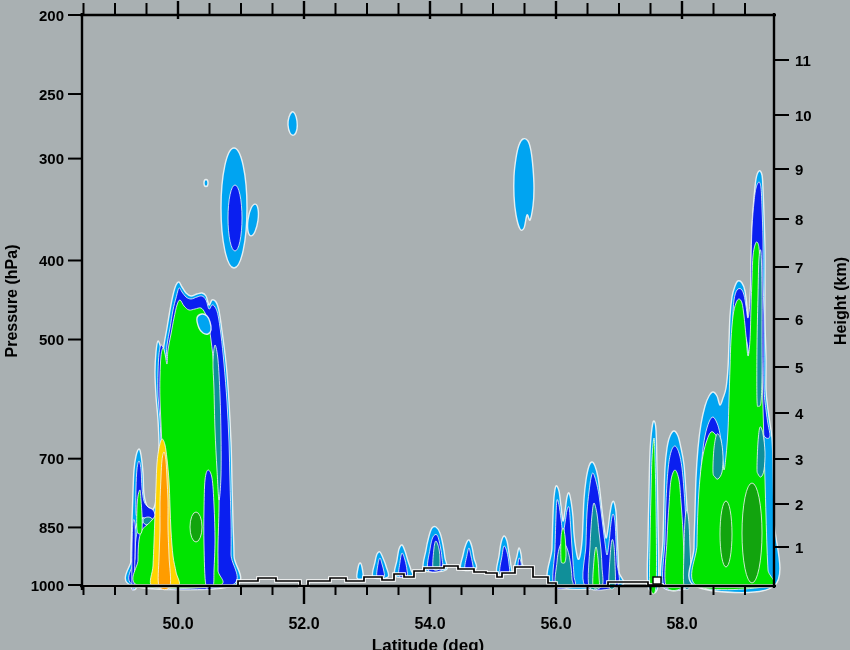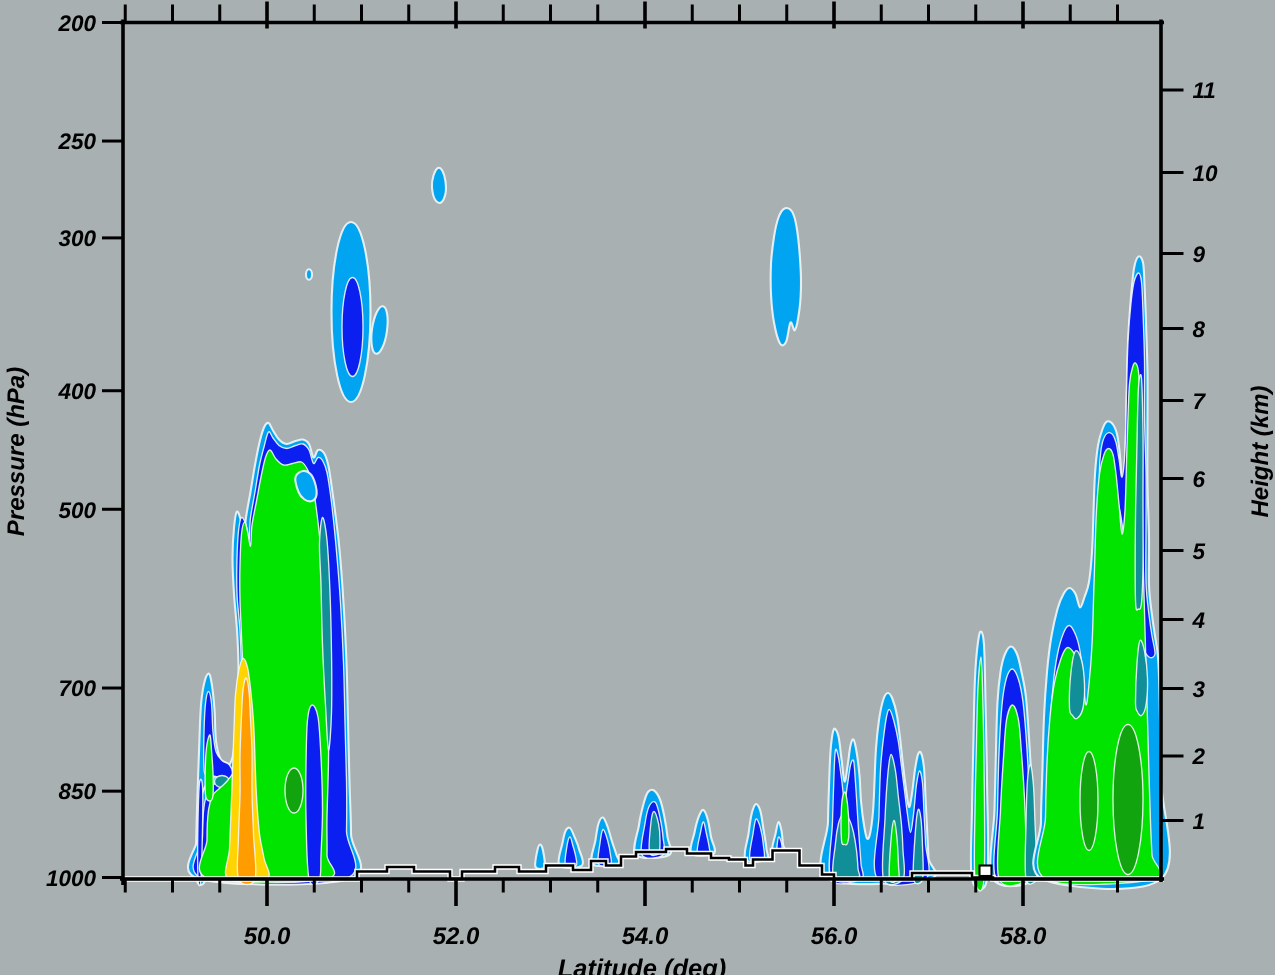--- a/index.html
+++ b/index.html
@@ -1,17 +1,17 @@
 <!DOCTYPE html>
 <html><head>
 <meta charset="utf-8">
 <style>
   html,body{margin:0;padding:0;background:#A9B0B2;}
   .canvas{position:relative;width:850px;height:650px;background:#A9B0B2;overflow:hidden;
-          font-family:"Liberation Sans","DejaVu Sans",sans-serif;font-style:italic;}
+          font-family:"Liberation Sans","DejaVu Sans",sans-serif;}
   svg{position:absolute;left:0;top:0;}
   svg text{font-family:"Liberation Sans","DejaVu Sans",sans-serif;font-weight:700;fill:#000;}
   .axis-title{position:absolute;font-weight:700;font-size:16px;color:#000;text-align:center;}
   .vtitle{width:170px;height:20px;transform:rotate(-90deg);}
   #press-title{left:-72px;top:291px;}
   #height-title{left:757px;top:291px;}
   #lat-title{left:328px;top:636px;width:200px;height:20px;font-size:17px;}
 </style>
 </head>
 <body>

